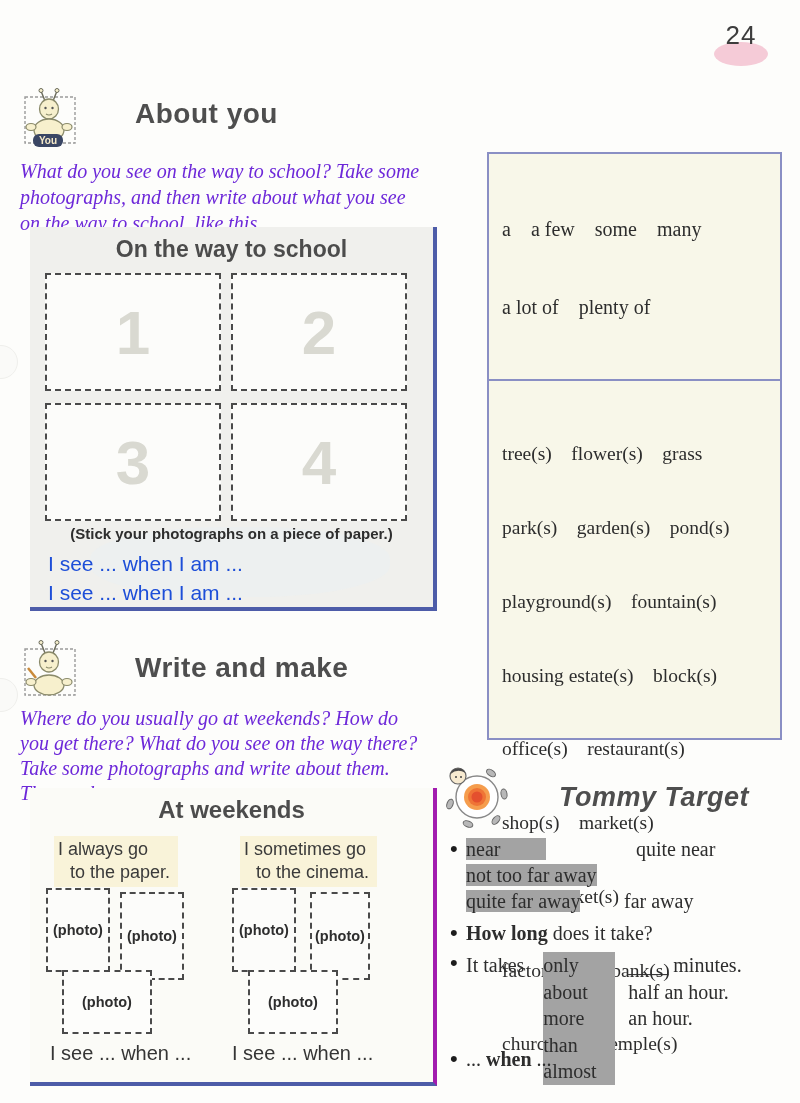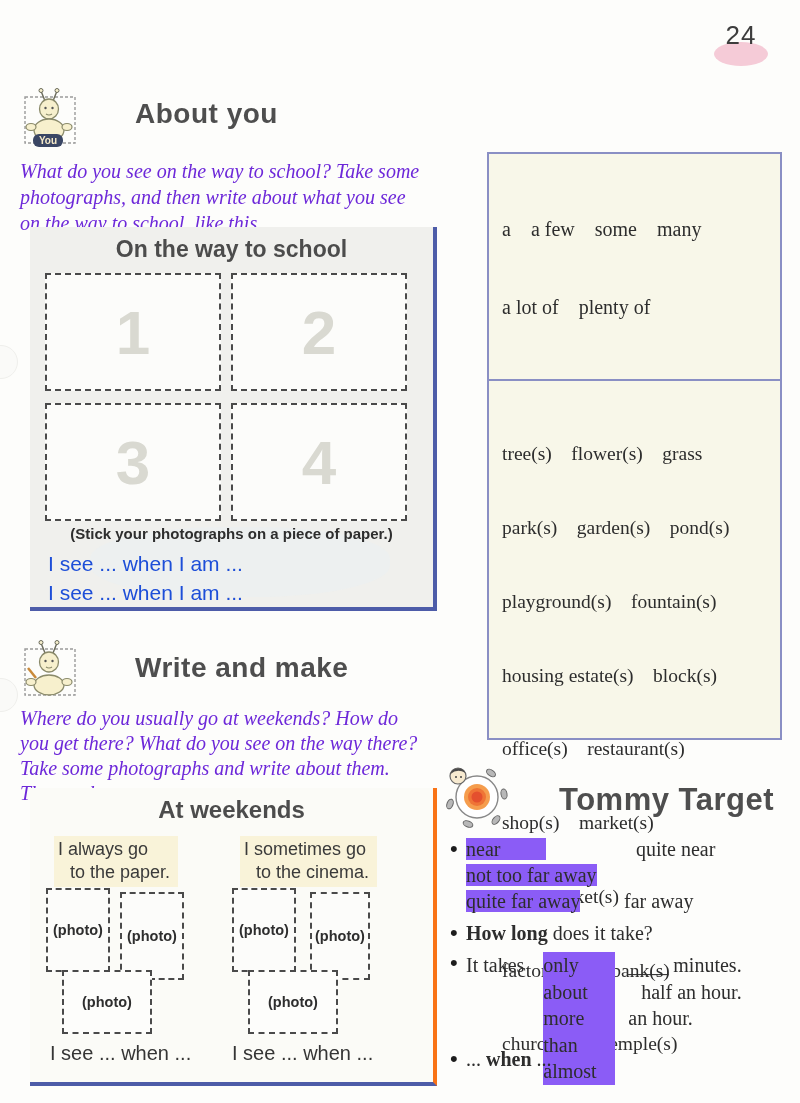--- a/index.html
+++ b/index.html
@@ -19,21 +19,21 @@
   
   .pink-ellipse { position:absolute; left:714px; top:42px; width:54px; height:24px;
                   background:#f5cbd7; border-radius:50%; }
   .page-num { position:absolute; left:712px; top:20px; width:58px; text-align:center;
               font-size:26px; color:#3d3d3d; letter-spacing:1px; }
 
   
   .sec-head { position:absolute; font-weight:bold; color:#4e4e4e; letter-spacing:.5px;margin-left:47px; }
   #about-title { left:88px; top:98px;  font-size:28px; }
   #write-title { left:88px; top:652px; font-size:28px; }
-  #tommy-title { left:512px; top:782px; font-size:31px; }
+  #tommy-title { left:512px; top:782px; font-size:27px;font-style:italic; }
 
   .intro { position:absolute; font-family:"Liberation Serif", serif; font-style:italic;
            font-size:20px; color:#6d28d9; }
   #intro1 { left:20px; top:158px; line-height:26px; }
   #intro2 { left:20px; top:706px; line-height:25px; }
 
   
   .school-panel { position:absolute; left:30px; top:227px; width:407px; height:384px;
                   background:#f0f0ed; border-right:4px solid #4d5ca8; border-bottom:4px solid #4d5ca8; }
   .panel-title { position:absolute; left:0; width:100%; text-align:center;
@@ -51,35 +51,35 @@
   .word-box { position:absolute; left:446px; top:152px; width:295px; height:588px;
               background:#f8f7e9; border:2px solid #8a8fc4;margin-left:41px; }
   .word-box-header { padding:10px 0 7px 13px; border-bottom:2px solid #8a8fc4;
                      font-family:"Liberation Serif", serif; font-size:20px; line-height:26px;
                      color:#2d2d2d; white-space:pre; }
   .word-box-body { padding:12px 0 0 13px; font-family:"Liberation Serif", serif;
                    font-size:19.5px; line-height:24.6px; color:#2d2d2d; white-space:pre; }
 
   
   .weekend-panel { position:absolute; left:30px; top:788px; width:407px; height:298px;
-                   background:#fbfbf7; border-right:4px solid #f97316; border-bottom:4px solid #4d5ca8; }
+                   background:#fbfbf7; border-right:4px solid #a21caf; border-bottom:4px solid #4d5ca8; }
   .weekend-panel .panel-title { top:8px; font-size:24px; }
   .cap { position:absolute; font-size:18px; line-height:23px; color:#3a3a3a;
          background:#f9f3d9; padding:2px 8px 3px 4px; }
   .cap-left  { left:24px;  top:48px; }
   .cap-right { left:210px; top:48px; }
   .photo-label { font-size:14.5px; font-weight:bold; color:#2e2e2e; }
   .wk-line { position:absolute; font-size:20px; color:#353535; }
 
   
   .t-item { position:absolute; font-family:"Liberation Serif", serif; font-size:20px;
             color:#2d2d2d; }
   .bullet::before { content:"\2022"; position:absolute; left:-16px; top:-2px;
                     font-size:22px; color:#1d1d1d; font-family:"Liberation Sans",sans-serif; }
-  .hl { background:#8b5cf6; }
+  .hl { background:#a3a3a3; }
   .t-col { display:inline-block; vertical-align:top; }
   .bold { font-weight:bold; }
 
   svg text { font-family:"Liberation Sans", sans-serif; }
 </style>
 </head>
 <body>
 
 <div id="page">
 
@@ -261,21 +261,21 @@
   <div class="t-item bullet" style="left:466px; top:952px; line-height:26.5px;">
     <span class="t-col">It takes</span>
     <span class="t-col hl" style="margin-left:14px; width:72px;">
       <span style="display:block;">only</span>
       <span style="display:block;">about</span>
       <span style="display:block;">more than</span>
       <span style="display:block;">almost</span>
     </span>
     <span class="t-col" style="margin-left:8px;">
       <span style="display:block;">____ minutes.</span>
-      <span style="display:block;text-align:right;">half an hour.</span>
+      <span style="display:block;">half an hour.</span>
       <span style="display:block;">an hour.</span>
     </span>
   </div>
 
   <div class="t-item bullet" style="left:466px; top:1048px;">
     <span>... </span><span class="bold">when</span><span> ...</span>
   </div>
 
 </div>
 

